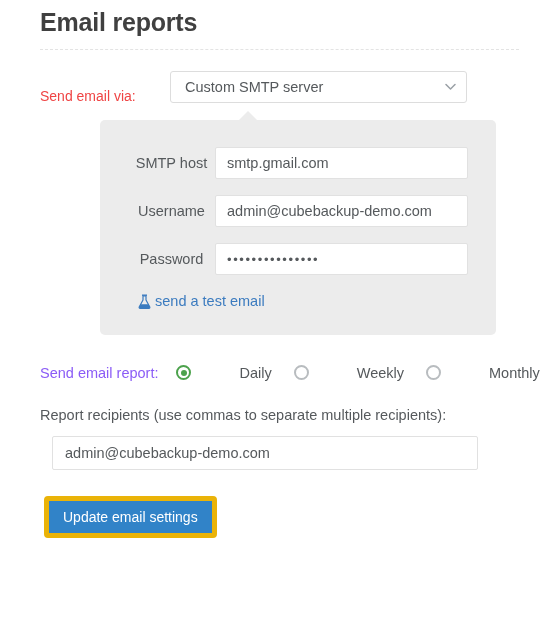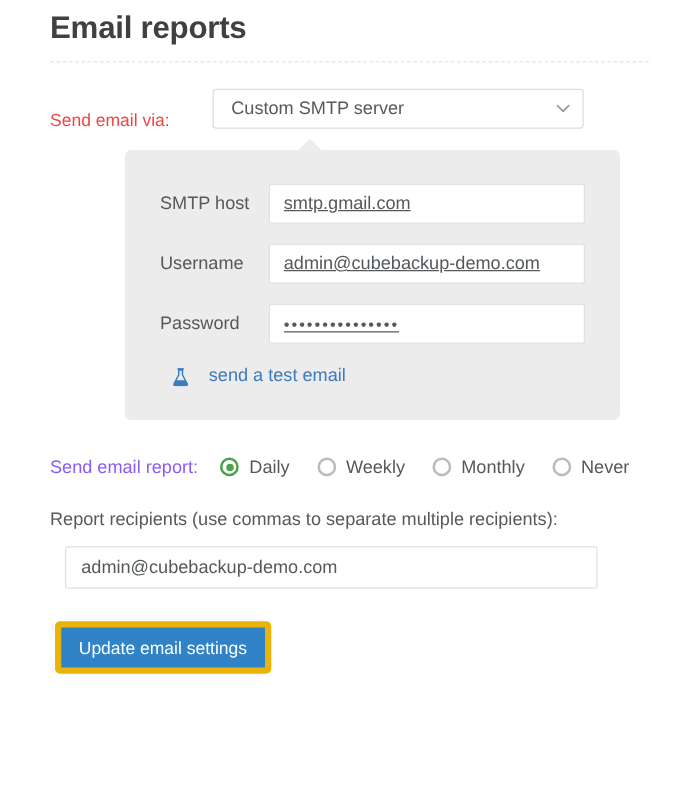--- a/index.html
+++ b/index.html
@@ -104,50 +104,49 @@
     padding: 27px 28px 22px 28px;
   }
   .field-row {
     display: flex;
     align-items: center;
     margin-bottom: 16px;
   }
   .field-row:last-of-type { margin-bottom: 0; }
   .field-label {
     width: 87px;
-    text-align: left;
+    text-align: center;
     font-size: 14.5px;
     color: #55595c;
     white-space: nowrap;
   }
   input.ui-input {
     flex: 1;
     height: 32px;
     padding: 0 11px;
     font-family: "Liberation Sans", sans-serif;
     font-size: 14.5px;
     color: #55595c;
     background: #ffffff;
     border: 1px solid #e1e1e1;
     border-radius: 2px;
     outline: none;
-    text-decoration: underline;
   }
   input.ui-input.pw {
     font-size: 13px;
     letter-spacing: 1.6px;
   }
   .test-email-row {
     margin-top: 18px;
     padding-left: 10px;
   }
   a.test-link {
     display: inline-flex;
     align-items: center;
-    gap: 16px;
+    gap: 4px;
     color: #3b7bbf;
     font-size: 14.5px;
     text-decoration: none;
   }
   .flask-icon { width: 13px; height: 15px; display: block; }
 
   
   .row-report {
     display: flex;
     align-items: center;
@@ -158,20 +157,21 @@
     color: #8b5cf6;
     white-space: nowrap;
     margin-right: 18px;
   }
   .radio-item {
     display: inline-flex;
     align-items: center;
     margin-right: 22px;
     cursor: pointer;
     white-space: nowrap;
+    gap: 40px;
   }
   .radio-item:last-child { margin-right: 0; }
   .radio-dot {
     width: 15px; height: 15px;
     border-radius: 50%;
     border: 2px solid #b8bcbf;
     background: #ffffff;
     margin-right: 8px;
     flex: 0 0 auto;
     position: relative;

